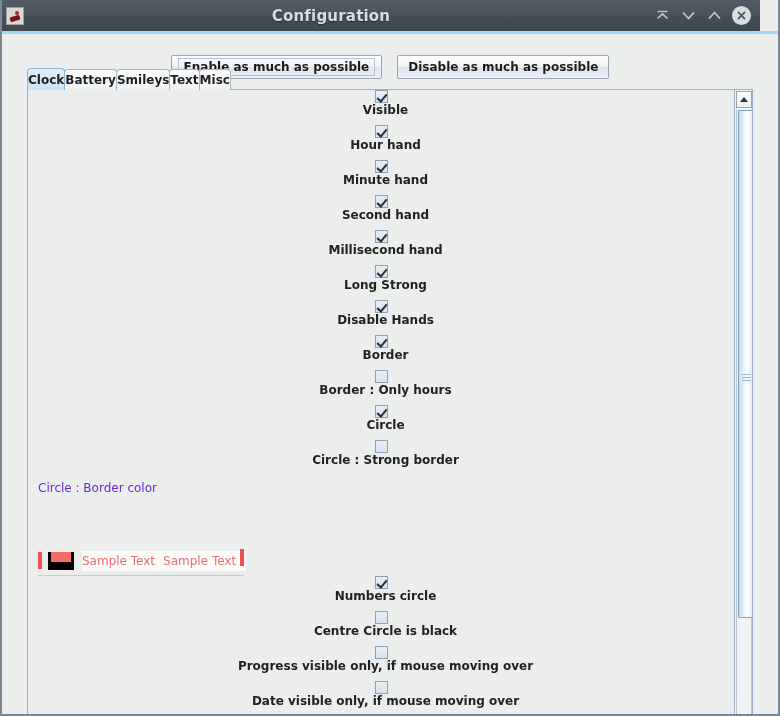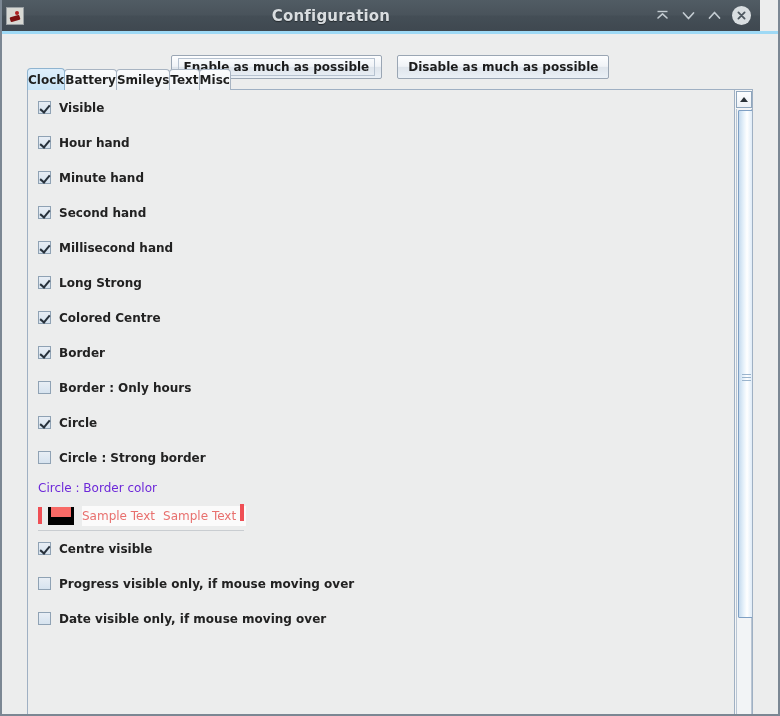--- a/index.html
+++ b/index.html
@@ -199,20 +199,21 @@
     overflow: hidden;
   }
 
   
   .option-row {
     height: 35px;
     display: flex;
     align-items: center;
     padding-left: 10px;
     box-sizing: border-box;
+    flex-direction: column;
   }
   .checkbox {
     width: 13px;
     height: 13px;
     box-sizing: border-box;
     border: 1px solid #8fa2b4;
     background: linear-gradient(to bottom, #e8eef5 0%, #d6e3ef 100%);
     margin-right: 8px;
     flex: 0 0 auto;
     position: relative;
@@ -248,20 +249,21 @@
   }
   #color-widget {
     margin-left: 10px;
     width: 206px;
     height: 30px;
     display: flex;
     align-items: center;
     box-sizing: border-box;
     border-bottom: 1px solid #c9cdd1;
     position: relative;
+    margin-top: 45px;
   }
   .caret {
     width: 4px;
     height: 17px;
     background: #ef4f55;
     flex: 0 0 auto;
   }
   .caret.left { margin-right: 6px; }
   .caret.right { position: absolute; right: 0; top: 3px; }
   .swatch-outer {
@@ -442,21 +444,21 @@
       <div class="option-row">
         <span class="checkbox checked"></span>
         <span class="option-label">Millisecond hand</span>
       </div>
       <div class="option-row">
         <span class="checkbox checked"></span>
         <span class="option-label">Long Strong</span>
       </div>
       <div class="option-row">
         <span class="checkbox checked"></span>
-        <span class="option-label">Colored Centre</span>
+        <span class="option-label">Disable Hands</span>
       </div>
       <div class="option-row">
         <span class="checkbox checked"></span>
         <span class="option-label">Border</span>
       </div>
       <div class="option-row">
         <span class="checkbox"></span>
         <span class="option-label">Border : Only hours</span>
       </div>
       <div class="option-row">
@@ -477,21 +479,25 @@
         </span>
         <span class="sample-box">
           <span class="sample-text">Sample Text</span>
           <span class="sample-text">Sample Text</span>
         </span>
         <span class="caret right"></span>
       </div>
 
       <div class="option-row">
         <span class="checkbox checked"></span>
-        <span class="option-label">Centre visible</span>
+        <span class="option-label">Numbers circle</span>
+      </div>
+      <div class="option-row">
+        <span class="checkbox"></span>
+        <span class="option-label">Centre Circle is black</span>
       </div>
       <div class="option-row">
         <span class="checkbox"></span>
         <span class="option-label">Progress visible only, if mouse moving over</span>
       </div>
       <div class="option-row">
         <span class="checkbox"></span>
         <span class="option-label">Date visible only, if mouse moving over</span>
       </div>
 

